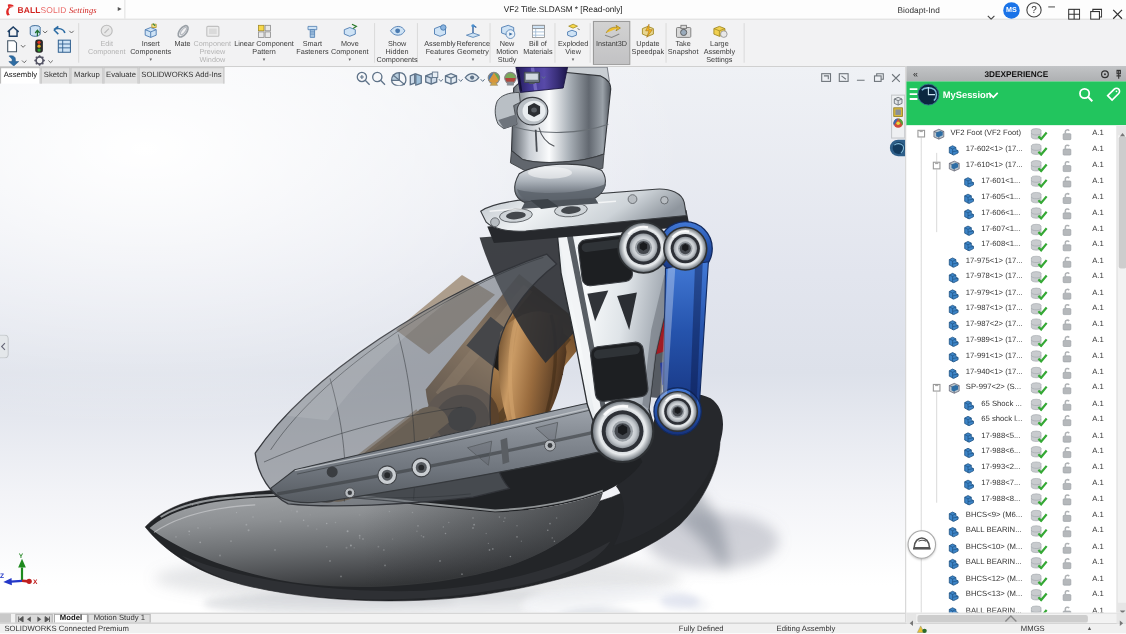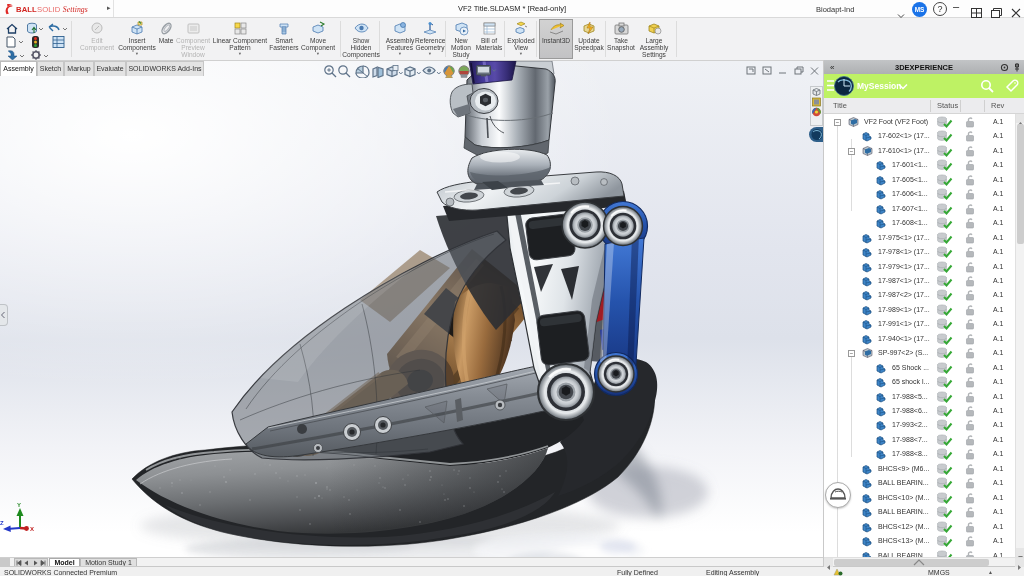--- a/index.html
+++ b/index.html
@@ -20,21 +20,21 @@
   .ctab.active { background:#fff; color:#111; border-color:#bbb; }
   #viewport { position:absolute; left:0; top:61px; width:823px; height:496px; overflow:hidden;
      background:
        radial-gradient(ellipse 820px 420px at 16% 15%, rgba(255,255,255,1) 0%, rgba(255,255,255,0) 60%),
        linear-gradient(180deg, #eff1f5 0%, #e2e5ee 38%, #dde1ea 56%, #f2f3f7 78%, #ffffff 95%);
   }
   #mtabs { position:absolute; left:0; top:557px; width:823px; height:9px; background:#f2f2f2; border-top:1px solid #cfcfcf; }
   #statusbar { position:absolute; left:0; top:566px; width:1024px; height:10px; background:#f0f0f0; border-top:1px solid #c9c9c9; font-size:7px; color:#333; }
   #panel { position:absolute; left:823px; top:60px; width:201px; height:506px; z-index:20; background:#fff; border-left:1px solid #c9c9c9; }
   #phead { position:absolute; left:0; top:0; width:200px; height:14px; background:linear-gradient(#c2c4c6,#aeb0b2); color:#111; }
-  #pblue { position:absolute; left:0; top:14px; width:200px; height:40px; background:#bef264; }
+  #pblue { position:absolute; left:0; top:14px; width:200px; height:40px; background:#22c55e; }
   #pcols { position:absolute; left:0; top:38px; width:200px; height:16px; background:#ececee; border-bottom:1px solid #d5d5d5; font-size:7.5px; color:#555; }
   #prows { position:absolute; left:0; top:54px; width:200px; height:443px; overflow:hidden; background:#fff; }
   .prow { position:absolute; left:0; width:200px; height:15px; font-size:7px; color:#333; }
   .prow .nm { position:absolute; top:3px; white-space:nowrap; }
 </style>
 </head>
 <body>
 <div id="page">
 
   <div id="titlebar">
@@ -755,28 +755,20 @@
     <path d="M14,8 C16,5.5 22,5 25.5,7.5 C28,9.5 28,15 25,17.5" fill="none" stroke="#7fb8d8" stroke-width="1.4"></path>
     <path d="M20,5 L20,12 L26,12" stroke="#cfe8f5" stroke-width="1" fill="none"></path>
     <text x="33" y="15" font-size="8.5" fill="#fff" font-weight="bold" font-family="Liberation Sans">MySession</text>
     <path d="M75,10.5 L79,14.5 L83,10.5" stroke="#fff" stroke-width="1.5" fill="none"></path>
     <circle cx="162" cy="11" r="4.2" fill="none" stroke="#fff" stroke-width="1.6"></circle>
           <path d="M165,14 L169,18" stroke="#fff" stroke-width="1.8"></path>
     <path d="M183,13 L189,7 C190,6 192,6 193,7 C194,8 194,10 193,11 L187,17 Z" fill="none" stroke="#fff" stroke-width="1.5"></path>
           <circle cx="191" cy="9" r="0.8" fill="#fff"></circle>
   </svg>
 </div>
-      <div id="pcols">
-  <span style="position:absolute;left:9px;top:3px;">Title</span>
-  <span style="position:absolute;left:113px;top:3px;">Status</span>
-  <span style="position:absolute;left:167px;top:3px;">Rev</span>
-  <div style="position:absolute;left:106px;top:2px;width:1px;height:12px;background:#d0d0d0;"></div>
-  <div style="position:absolute;left:136px;top:2px;width:1px;height:12px;background:#d0d0d0;"></div>
-  <div style="position:absolute;left:160px;top:2px;width:1px;height:12px;background:#d0d0d0;"></div>
-</div>
       <div id="prows">
  <div style="position:absolute;left:13px;top:10px;width:1px;height:440px;background:linear-gradient(#d4d4d4,#d4d4d4);opacity:0.8;"></div>
  <div style="position:absolute;left:27px;top:25px;width:1px;height:72px;background:#d4d4d4;opacity:0.8;"></div>
  <div style="position:absolute;left:27px;top:242px;width:1px;height:101px;background:#d4d4d4;opacity:0.8;"></div>
 <div class="prow" style="top:1.0px;">
           <span style="position:absolute;left:10px;top:3px;"><span style="display:inline-block;width:7px;height:7px;border:1px solid #999;background:#fff;font-size:6px;line-height:5px;text-align:center;color:#333;vertical-align:middle;">−</span></span>
           <span style="position:absolute;left:23px;top:1px;"><svg width="13" height="12" viewBox="0 0 13 12">
               <path d="M2,3.5 L6.5,1.5 L11,3.5 L11,8.5 L6.5,10.5 L2,8.5 Z" fill="#b8c4cc" stroke="#556" stroke-width="0.6"></path>
               <path d="M2,3.5 L6.5,5.5 L11,3.5 M6.5,5.5 V10.5" stroke="#556" stroke-width="0.6" fill="none"></path>
               <path d="M4,4.5 L8,3 L10,4 L10,7 L6,8.8 L4,7.8 Z" fill="#2e6da4"></path>

